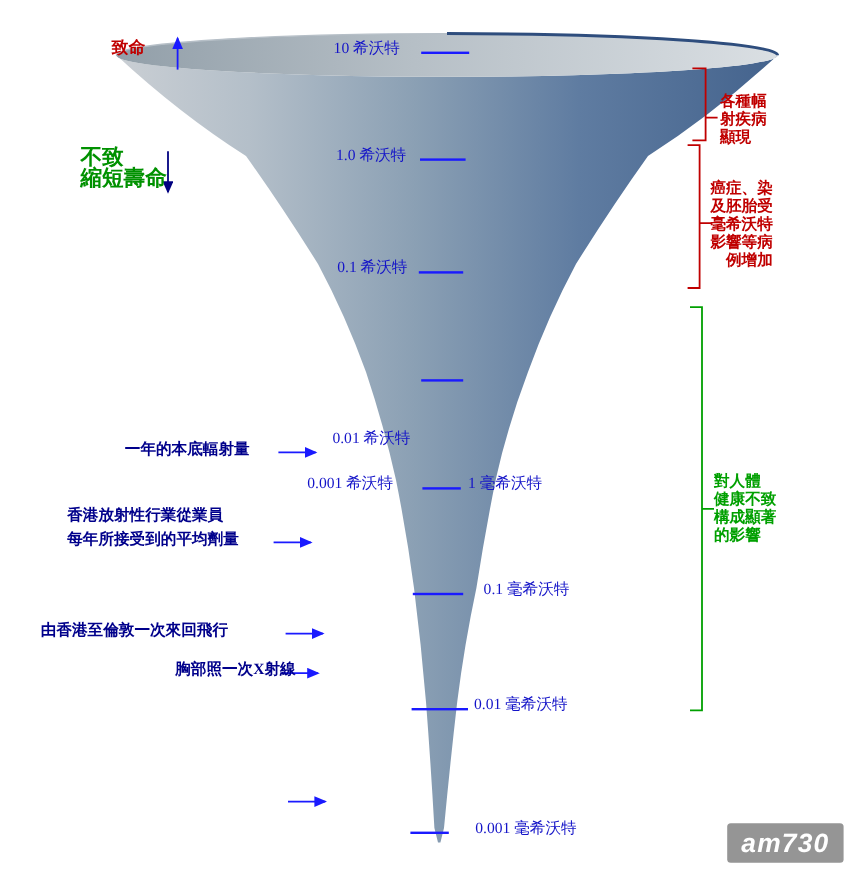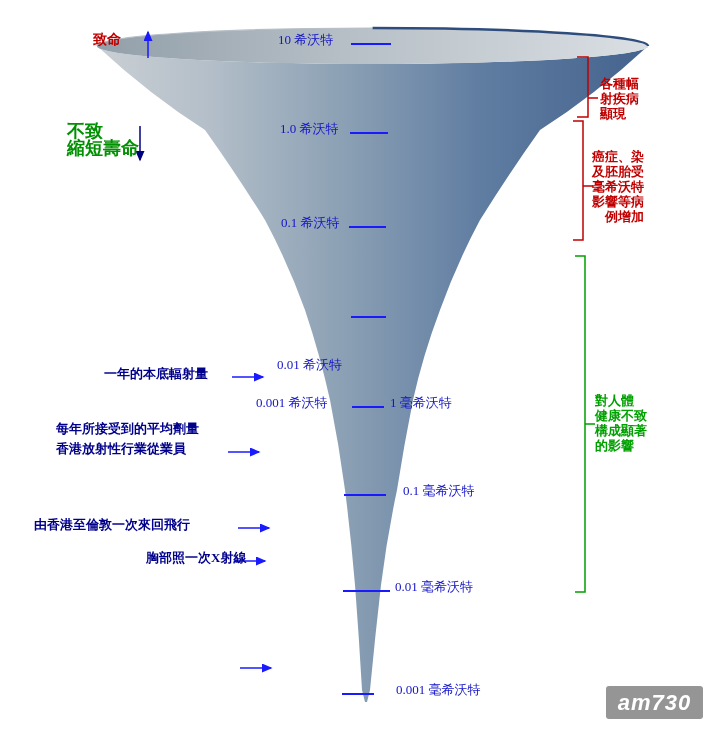--- a/index.html
+++ b/index.html
@@ -115,22 +115,22 @@
 
   <div class="abs scale-line" style="left:343px;top:590px;width:47px;"></div>
   <div class="abs scale-label" style="left:395px;top:578px;">0.01 毫希沃特</div>
 
   <div class="abs scale-line" style="left:342px;top:693px;width:32px;"></div>
   <div class="abs scale-label" style="left:396px;top:681px;">0.001 毫希沃特</div>
 
   <div class="abs left-note" style="left:104px;top:364px;">一年的本底輻射量</div>
 
   <div class="abs left-note" style="left:56px;top:419px;">
+    <span class="note-line">香港放射性行業從業員</span>
     <span class="note-line">每年所接受到的平均劑量</span>
-    <span class="note-line">香港放射性行業從業員</span>
   </div>
 
   <div class="abs left-note" style="left:34px;top:515px;">由香港至倫敦一次來回飛行</div>
 
   <div class="abs left-note" style="left:98px;top:548px;margin-left:48px;">胸部照一次X射線</div>
 
 
   <div class="abs red-note" style="left:600px;top:76px;">
     <span class="note-line">各種幅</span>
     <span class="note-line">射疾病</span>

